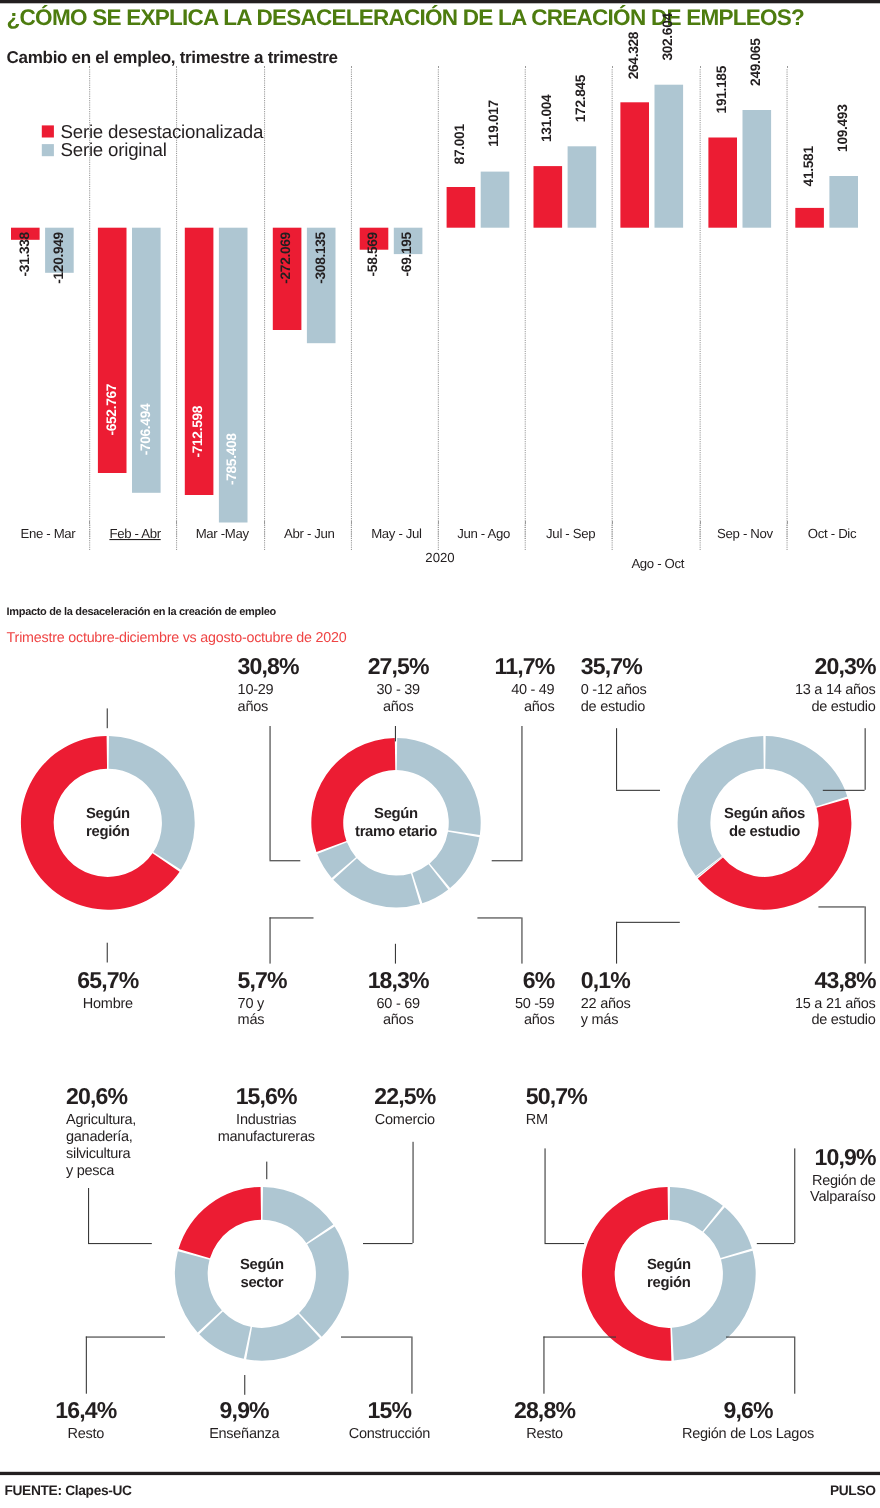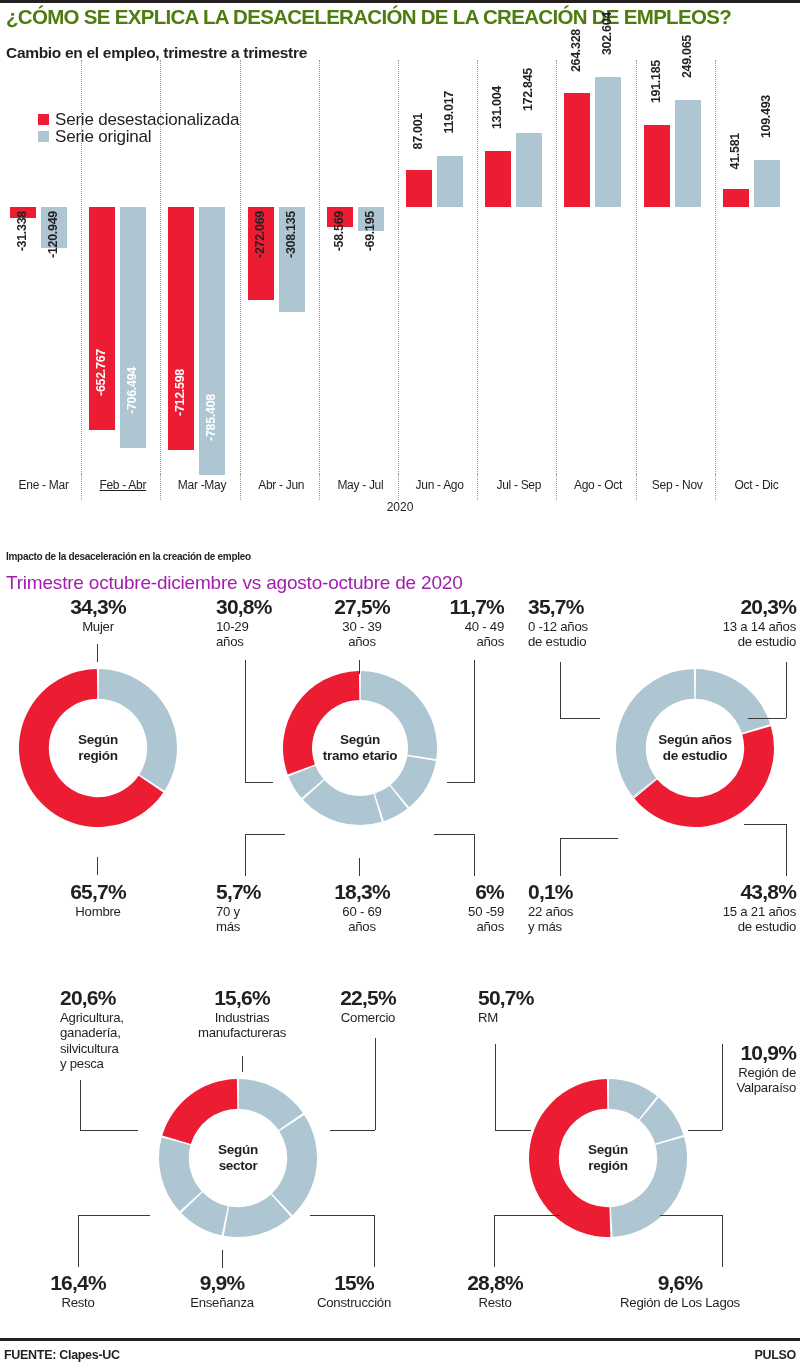--- a/index.html
+++ b/index.html
@@ -47,21 +47,21 @@
   .bar-lab.inside-red{color:#ffffff;}
   .bar-lab.inside-blue{color:#ffffff;}
 
   .xaxis{position:absolute;left:0;top:478px;width:800px;height:22px;}
   .xtick{position:absolute;top:0;text-align:center;font-size:12px;letter-spacing:-0.3px;color:#231f20;}
   .xsep{position:absolute;top:-4px;border-left:1px dotted #9a9a9a;height:26px;}
   .year-lab{position:absolute;left:0;top:500px;width:800px;text-align:center;font-size:12px;color:#231f20;}
 
   
   .sec2-title{position:absolute;left:6px;top:551px;font-size:10px;font-weight:bold;letter-spacing:-0.3px;color:#231f20;}
-  .sec2-sub{position:absolute;left:6px;top:572px;font-size:19px;letter-spacing:-0.2px;color:#a21caf;}
+  .sec2-sub{position:absolute;left:6px;top:572px;font-size:13px;letter-spacing:-0.2px;color:#ef4444;}
 
   
   .donut-wrap{position:absolute;}
   .donut{position:absolute;}
   .donut-center{
     position:absolute;left:0;top:0;width:100%;height:100%;
     display:flex;flex-direction:column;align-items:center;justify-content:center;
     font-size:13.5px;font-weight:bold;line-height:1.15;text-align:center;color:#231f20;
     letter-spacing:-0.3px;pointer-events:none;
   }
@@ -159,45 +159,41 @@
       <div class="xtick" style="left: 166.4px; width: 71.2px;">Mar -May</div>
       <div class="xsep" style="left: 160.4px;"></div>
       <div class="xtick" style="left: 245.6px; width: 71.2px;">Abr - Jun</div>
       <div class="xsep" style="left: 239.6px;"></div>
       <div class="xtick" style="left: 324.8px; width: 71.2px;">May - Jul</div>
       <div class="xsep" style="left: 318.8px;"></div>
       <div class="xtick" style="left: 404px; width: 71.2px;">Jun - Ago</div>
       <div class="xsep" style="left: 398px;"></div>
       <div class="xtick" style="left: 483.2px; width: 71.2px;">Jul - Sep</div>
       <div class="xsep" style="left: 477.2px;"></div>
-      <div class="xtick" style="left: 562.4px; width: 71.2px;">Ago - Oct</div>
+      <div class="xtick" style="left: 562.4px; width: 71.2px; margin-top: 27px;">Ago - Oct</div>
       <div class="xsep" style="left: 556.4px;"></div>
       <div class="xtick" style="left: 641.6px; width: 71.2px;">Sep - Nov</div>
       <div class="xsep" style="left: 635.6px;"></div>
       <div class="xtick" style="left: 720.8px; width: 71.2px;">Oct - Dic</div>
       <div class="xsep" style="left: 714.8px;"></div>
     </div>
   <div class="year-lab">2020</div>
 
   <div class="sec2-title">Impacto de la desaceleración en la creación de empleo</div>
   <div class="sec2-sub">Trimestre octubre-diciembre vs agosto-octubre de 2020</div>
 
   <div class="donut-wrap" style="left:18px;top:668px;width:160px;height:160px;">
     <div class="donut" id="d-genero" style="left:0;top:0;width:160px;height:160px;"><svg width="160" height="160" viewBox="0 0 160 160">
           <path d="M 81.10301224679249 1.007700603264965 A 79 79 0 0 1 146.49424549952707 122.6557770465927 L 121.41160605793331 106.56537000876406 A 49.2 49.2 0 0 0 80.68693927268595 30.804795818742228 Z" fill="#aec6d2"></path>
           <path d="M 145.27730119713576 124.49577450071432 A 79 79 0 1 1 78.89698775320751 1.007700603264965 L 79.31306072731404 30.804795818742228 A 49.2 49.2 0 1 0 120.65371163163391 107.71129247386258 Z" fill="#ec1c33"></path>
         </svg></div>
     <div class="donut-center">
       <span>Según</span>
       <span>región</span>
     </div>
-  </div>
-  <div class="cal center" style="left:30px;top:596px;width:136px;">
-    <div class="pct">34,3%</div>
-    <div class="nm">Mujer</div>
   </div>
   <div class="lead v" style="left:97px;top:644px;height:18px;"></div>
   <div class="cal center" style="left:30px;top:881px;width:136px;">
     <div class="pct">65,7%</div>
     <div class="nm">Hombre</div>
   </div>
   <div class="lead v" style="left:97px;top:857px;height:18px;"></div>
 
   <div class="donut-wrap" style="left:282px;top:670px;width:156px;height:156px;">
     <div class="donut" id="d-etario" style="left:0;top:0;width:156px;height:156px;"><svg width="156" height="156" viewBox="0 0 156 156">

